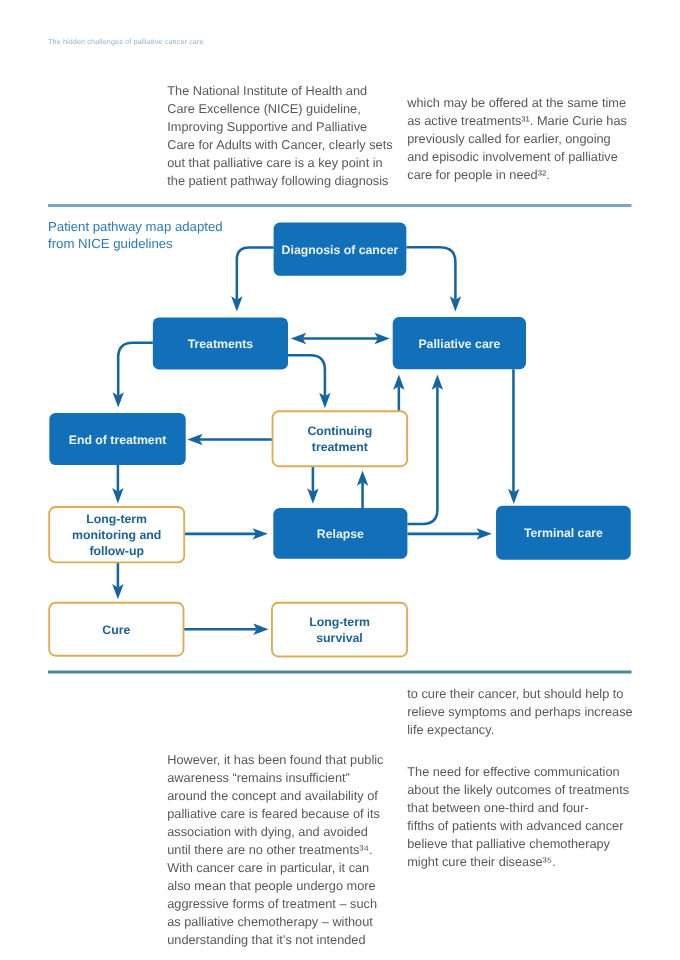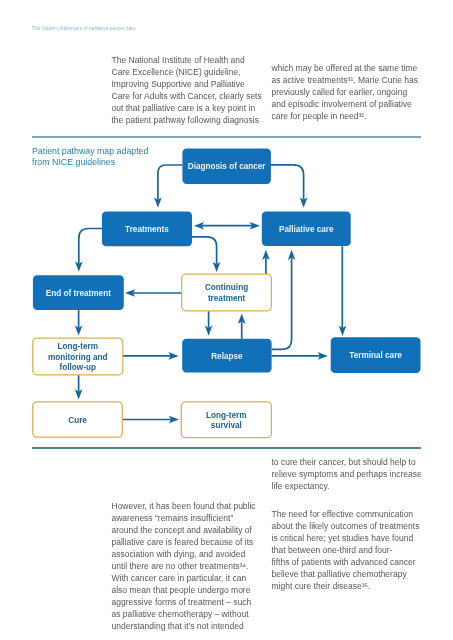--- a/index.html
+++ b/index.html
@@ -155,21 +155,20 @@
 
   <div class="col colR" style="top:456.2px;">
     <div>
       <div>to cure their cancer, but should help to</div>
       <div>relieve symptoms and perhaps increase</div>
       <div>life expectancy.</div>
     </div>
     <div style="margin-top:16px">
       <div>The need for effective communication</div>
       <div>about the likely outcomes of treatments</div>
-      <div>is critical here; yet studies have found</div>
       <div>that between one-third and four-</div>
       <div>fifths of patients with advanced cancer</div>
       <div>believe that palliative chemotherapy</div>
       <div>might cure their disease³⁵.</div>
     </div>
   </div>
 
   <div class="pageno">10</div>
 </div>
 

